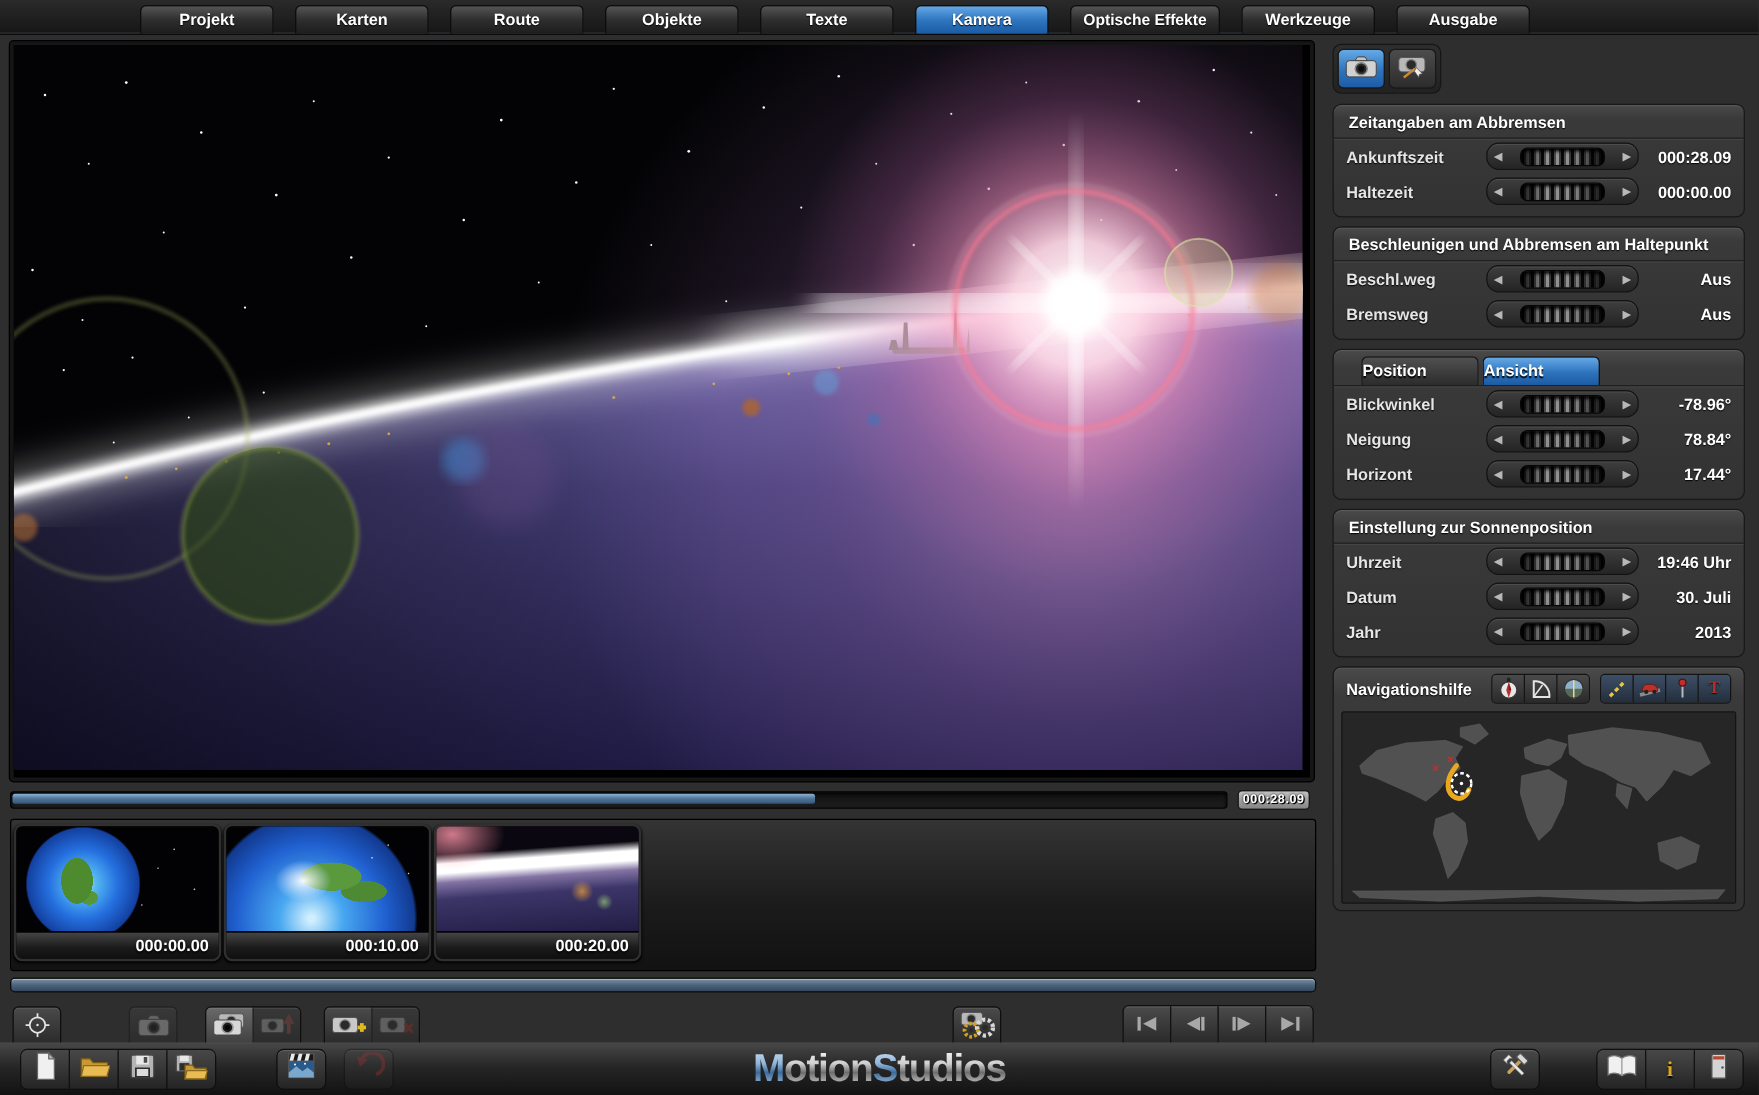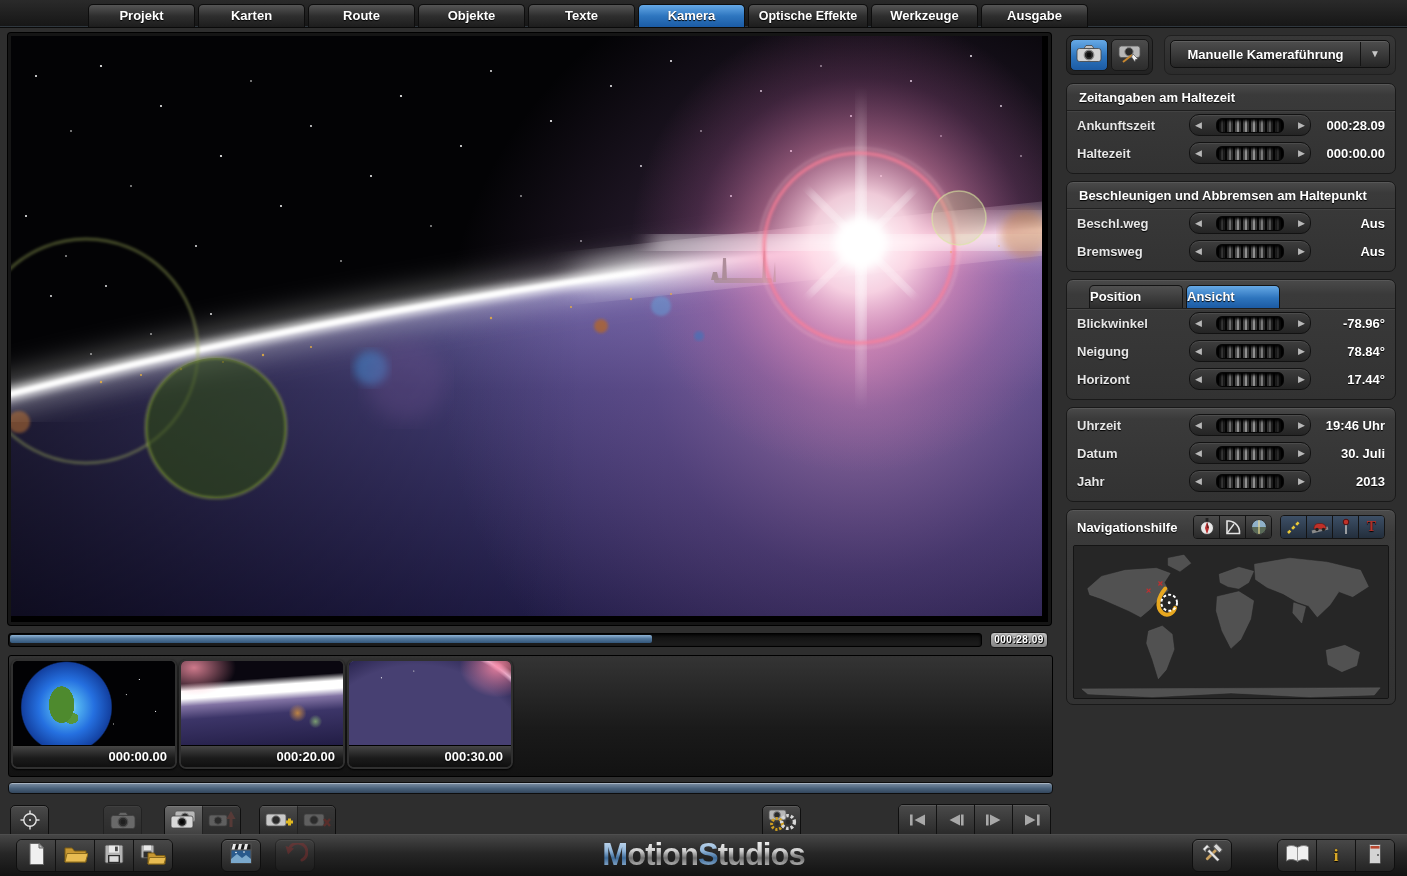--- a/index.html
+++ b/index.html
@@ -1,19 +1,19 @@
 <!DOCTYPE html>
 <html><head>
 <meta charset="utf-8">
 <style>
   html,body{margin:0;padding:0;width:1407px;height:876px;background:#2e2e2e;
     font-family:"Liberation Sans",sans-serif;overflow:hidden;-webkit-font-smoothing:antialiased;}
   
   .topbar{height:27px;background:linear-gradient(#2a2a2a,#161616);border-bottom:1px solid #0a0a0a;
-    display:flex;align-items:flex-end;padding-left:88px;gap:3px;box-shadow:inset 0 -1px 0 rgba(120,150,180,.25);}
+    display:flex;align-items:flex-end;padding-left:112px;gap:17px;box-shadow:inset 0 -1px 0 rgba(120,150,180,.25);}
   .tab{width:105px;height:22px;line-height:22px;text-align:center;color:#fff;font-size:13px;font-weight:bold;
     text-shadow:0 1px 1px #000;background:linear-gradient(#555,#2e2e2e 50%,#1d1d1d);
     border:1px solid #0d0d0d;border-bottom:none;border-radius:5px 5px 0 0;cursor:default;}
   .tab.active{background:linear-gradient(#65a8e6,#2e76bf 50%,#1b5ba5);}
   .tab.wide{width:118px;font-size:12.5px;}
   
   .main{display:flex;padding:5px 8px 0;gap:13px;}
   .leftcol{width:1045px;}
   .rightcol{width:330px;}
   
@@ -333,26 +333,26 @@
     </div>
     <div class="time-box">000:28.09</div>
   </div>
 
   <div class="thumbstrip">
     <div class="thumb">
       <div class="thumb-img t1"></div>
       <div class="thumb-time">000:00.00</div>
     </div>
     <div class="thumb">
+      <div class="thumb-img t2"></div>
+      <div class="thumb-time">000:10.00</div>
+    </div>
+    <div class="thumb">
       <div class="thumb-img t3"></div>
       <div class="thumb-time">000:20.00</div>
-    </div>
-    <div class="thumb">
-      <div class="thumb-img t4"></div>
-      <div class="thumb-time">000:30.00</div>
     </div>
   </div>
 
   <div class="hscroll"></div>
 
   <div class="toolbar">
     <div class="tbtn" style="margin-left:2px">
       <span>
         <svg width="22" height="22" viewBox="0 0 22 22">
               <g stroke="#e4e4e4" stroke-width="1.4" fill="none">
@@ -475,30 +475,24 @@
       <div class="mode-btn">
         <span>
           <svg width="26" height="22" viewBox="0 0 26 22">
                 <rect x="2" y="4" width="21" height="11.5" rx="2.5" fill="#b8b8b8" stroke="#555" stroke-width=".8"></rect>
                 <circle cx="12" cy="9.8" r="4.2" fill="#2a2a2a" stroke="#888"></circle>
                 <line x1="6" y1="20" x2="15" y2="13" stroke="#c88830" stroke-width="2"></line>
                 <polygon points="16,12 21,17 18.5,17.5 18,20 14.5,15" fill="#f0f0f0" stroke="#444" stroke-width=".6"></polygon>
               </svg></span>
       </div>
     </div>
-    <div class="dd-panel">
-      <div class="dropdown">
-        <span class="dd-label">Manuelle Kameraführung</span>
-        <span class="dd-arrow">▼</span>
-      </div>
-    </div>
   </div>
 
   <div class="section">
-    <div class="sec-head">Zeitangaben am Haltezeit</div>
+    <div class="sec-head">Zeitangaben am Abbremsen</div>
     <div class="crow">
       <span class="lbl">Ankunftszeit</span>
       <div class="spin">
         <span class="sa">◀</span>
         <span class="drum"></span>
         <span class="sa">▶</span>
       </div>
       <span class="val">000:28.09</span>
     </div>
     <div class="crow">
@@ -562,20 +556,21 @@
       <div class="spin">
         <span class="sa">◀</span>
         <span class="drum"></span>
         <span class="sa">▶</span>
       </div>
       <span class="val">17.44°</span>
     </div>
   </div>
 
   <div class="section">
+    <div class="sec-head">Einstellung zur Sonnenposition</div>
     <div class="crow">
       <span class="lbl">Uhrzeit</span>
       <div class="spin">
         <span class="sa">◀</span>
         <span class="drum"></span>
         <span class="sa">▶</span>
       </div>
       <span class="val">19:46 Uhr</span>
     </div>
     <div class="crow">

